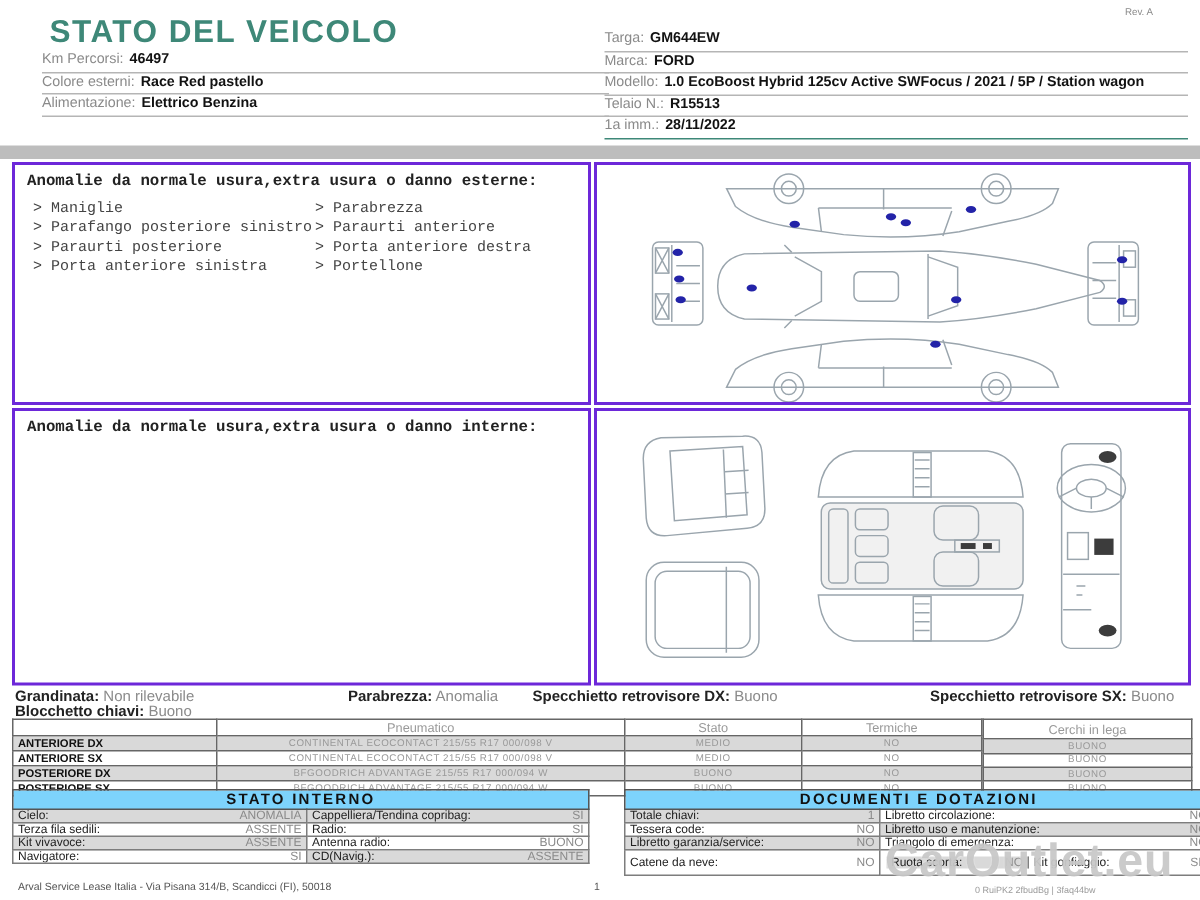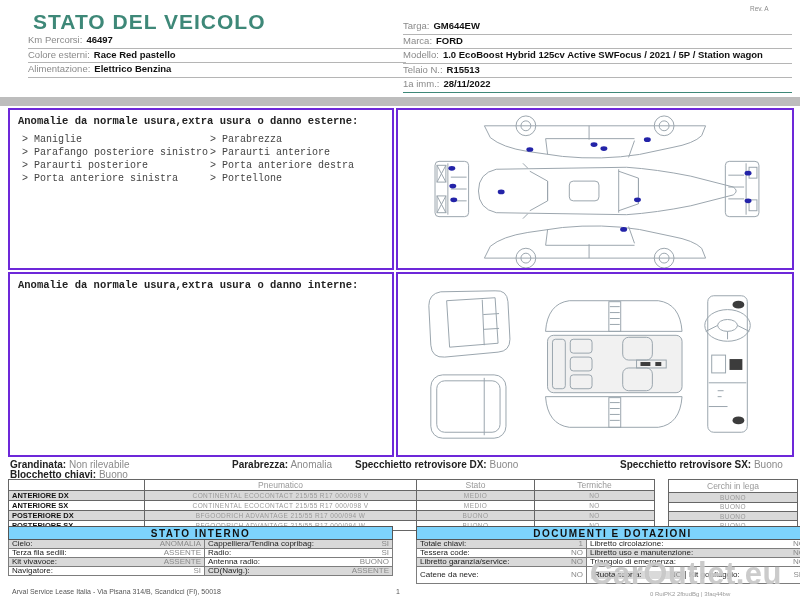--- a/index.html
+++ b/index.html
@@ -32,21 +32,21 @@
   .ln { fill:none; stroke:#9aa5ad; stroke-width:1; }
   .lnf { fill:#f1f1f1; stroke:#9aa5ad; stroke-width:1; }
   .dk { fill:#3c3c3c; stroke:none; }
 
   
   .status-item { position:absolute; font-size:10px; line-height:10px; white-space:nowrap; }
   .status-item .sl { color:#222; font-weight:bold; }
   .status-item .sv { color:#8a8a8a; }
 
   
-  .tire-wrap { left:8px; top:479px; display:flex; gap:13px; }
+  .tire-wrap { left:8px; top:479px; display:flex; gap:0; }
   table { border-collapse:collapse; table-layout:fixed; }
   .tire-table { font-size:6.5px; border:1px solid #555; }
   .tire-table th { border:1px solid #666; color:#999; font-weight:normal; font-size:8.5px; height:10px; padding:0; }
   .tire-table td { border:1px solid #666; height:7px; padding:0 3px; overflow:hidden; white-space:nowrap; }
   .tire-table td.pos { font-weight:bold; color:#111; font-size:7.5px; }
   .tire-table td.c { text-align:center; color:#999; letter-spacing:0.4px; }
   tr.shade td { background:#d9d9d9; }
 
   
   .bt { border:1px solid #555; }
@@ -299,21 +299,21 @@
       <td class="c">NO</td>
     </tr>
     <tr>
       <td class="pos">POSTERIORE SX</td>
       <td class="c">BFGOODRICH ADVANTAGE  215/55 R17 000/094 W</td>
       <td class="c">BUONO</td>
       <td class="c">NO</td>
     </tr>
   </tbody>
     </table>
-  <table class="tire-table" style="width:130px;">
+  <table class="tire-table" style="width:140px;">
     <tbody>
         <tr>
       <th>Cerchi in lega</th>
     </tr>
     <tr class="shade">
           <td class="c">BUONO</td>
         </tr>
     <tr>
           <td class="c">BUONO</td>
         </tr>

